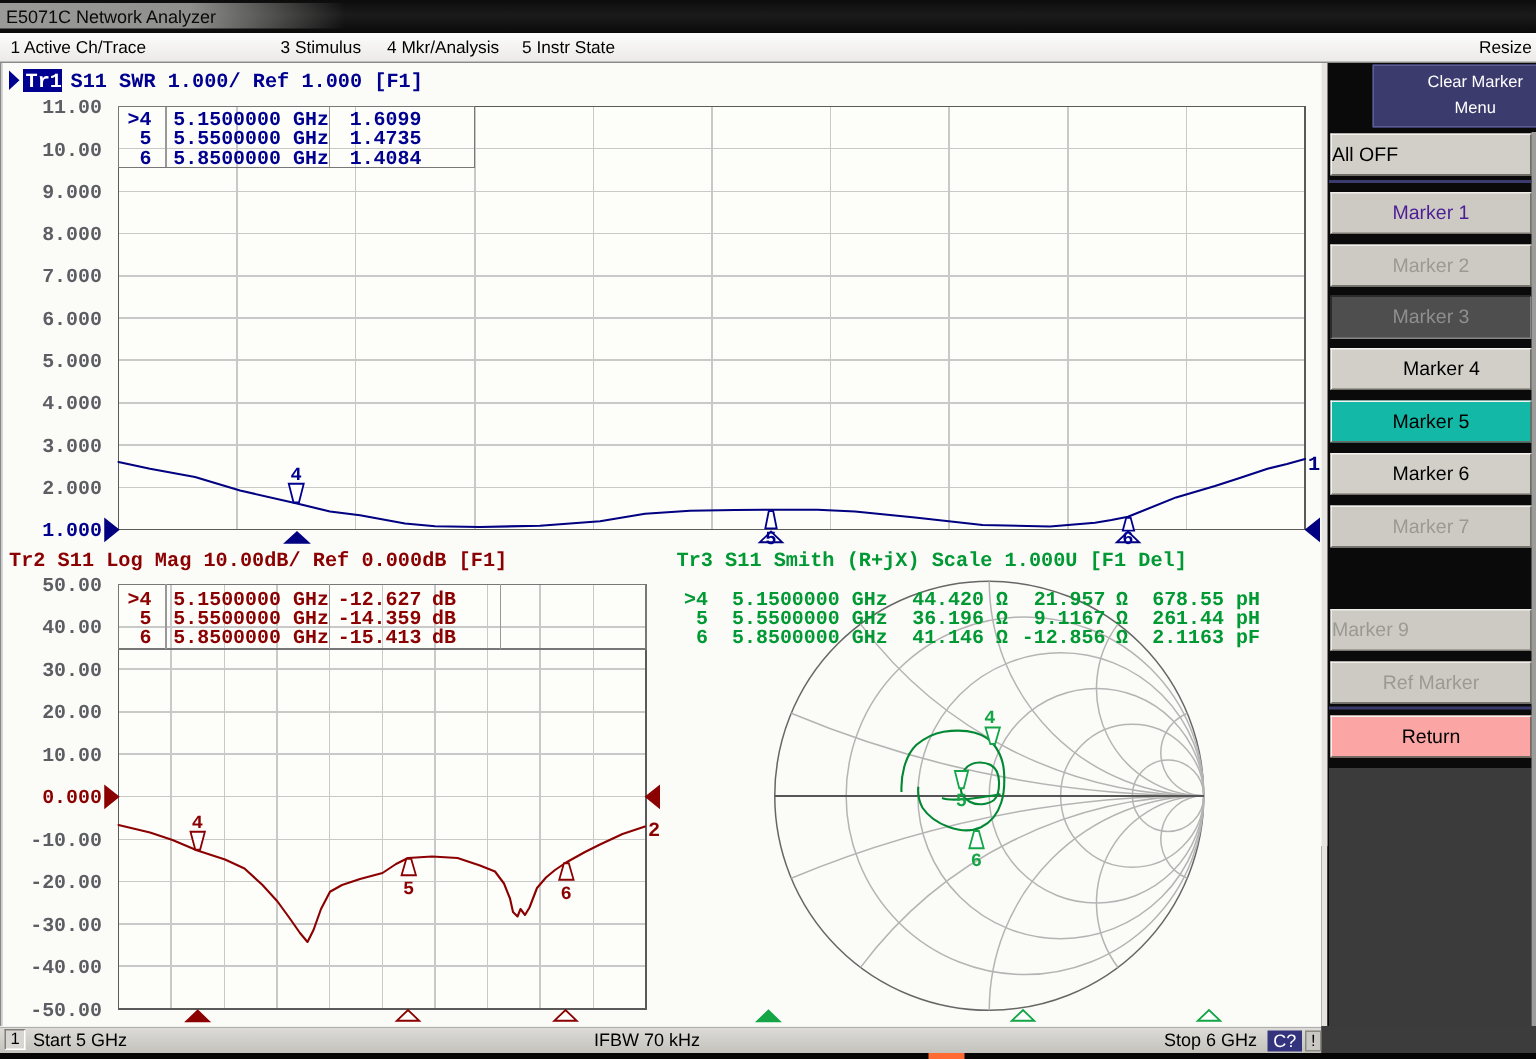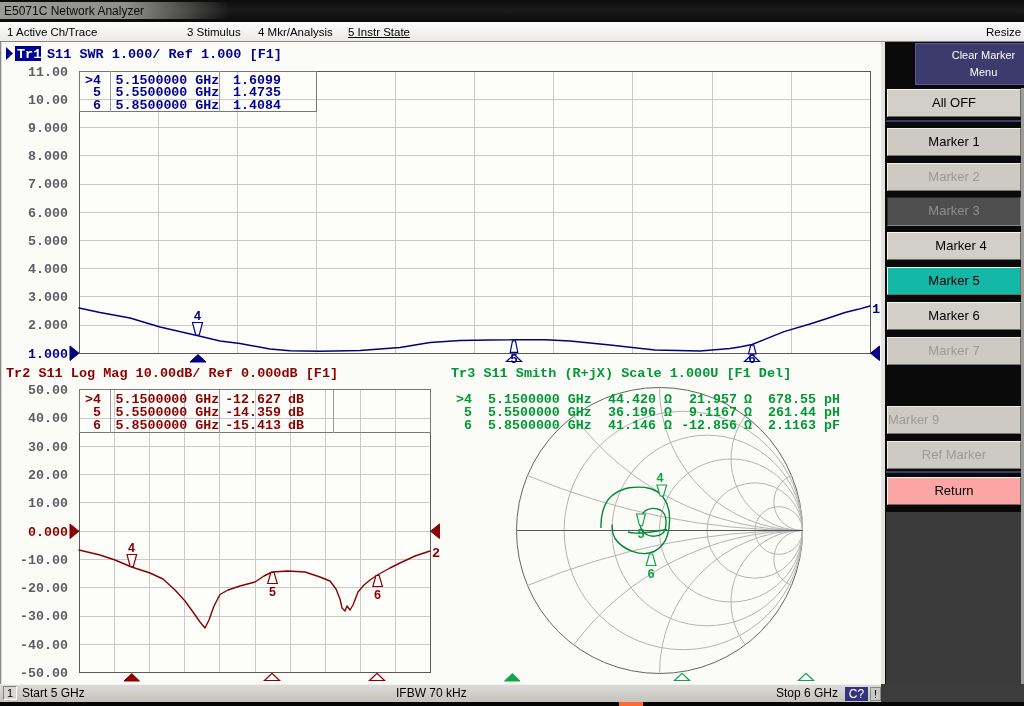--- a/index.html
+++ b/index.html
@@ -11,21 +11,21 @@
 <div style="position:absolute;left:0;top:0;width:1024px;height:22px;background:linear-gradient(180deg,#0c0c0c 0%,#1b1b1b 45%,#0a0a0a 100%);">
  <div style="position:absolute;left:0;top:2px;width:230px;height:17px;background:linear-gradient(90deg,#9a9a98 0%,#8f8f8d 55%,rgba(60,60,60,0) 100%);"></div>
  <div style="position:absolute;left:4px;top:4px;font-size:12px;color:#0a0a0a;">E5071C Network Analyzer</div>
 </div>
 
 <div style="position:absolute;left:0;top:22px;width:1024px;height:20px;background:linear-gradient(180deg,#fcfcfc,#eceae8);border-bottom:1px solid #8a8a8a;font-size:11.5px;color:#000;">
  <span style="position:absolute;left:7px;top:4px;">1 Active Ch/Trace</span>
  <span style="position:absolute;left:114px;top:20px;">2 Response</span>
  <span style="position:absolute;left:187px;top:4px;">3 Stimulus</span>
  <span style="position:absolute;left:258px;top:4px;">4 Mkr/Analysis</span>
- <span style="position:absolute;left:348px;top:4px;text-decoration:underline;">5 Instr State</span>
+ <span style="position:absolute;left:348px;top:4px;">5 Instr State</span>
  <span style="position:absolute;left:986px;top:4px;">Resize</span>
 </div>
 
 <div style="position:absolute;left:0;top:42px;width:881px;height:642px;background:#fbfbf8;">
 <svg width="881" height="642" viewBox="0 42 881 642">
 <rect x="79" y="71" width="791" height="282" fill="#fdfdfa"></rect>
 <line x1="158.0" y1="71" x2="158.0" y2="353" stroke="#c9c9c9" stroke-width="1" shape-rendering="crispEdges"></line>
 <line x1="79" y1="99.0" x2="870" y2="99.0" stroke="#c9c9c9" stroke-width="1" shape-rendering="crispEdges"></line>
 <line x1="237.0" y1="71" x2="237.0" y2="353" stroke="#c9c9c9" stroke-width="1" shape-rendering="crispEdges"></line>
 <line x1="79" y1="127.5" x2="870" y2="127.5" stroke="#c9c9c9" stroke-width="1" shape-rendering="crispEdges"></line>
@@ -207,22 +207,22 @@
 
 <div style="position:absolute;left:881px;top:42px;width:4px;height:642px;background:#e6e4e0;"></div>
 
 <div style="position:absolute;left:885px;top:42px;width:139px;height:642px;background:#0a0a0a;">
  <div style="position:absolute;left:1px;top:1px;width:137px;height:42px;background:#3c3b6e;border:1px solid #5c5b96;color:#fff;font-size:11px;text-align:center;line-height:17px;padding-top:2.5px;margin-left:29px;">Clear Marker<br>Menu</div>
  <div style="position:absolute;left:1px;top:470px;width:135px;height:234px;background:#3b3b3b;"></div>
  <div style="position:absolute;left:136px;top:46px;width:3px;height:602px;background:#9c9c9a;"></div>
 </div>
 <div style="position:absolute;left:886px;top:120px;width:135px;height:2px;background:#3c3b6e;"></div>
 <div style="position:absolute;left:886px;top:470.5px;width:135px;height:2px;background:#3c3b6e;"></div>
-<div style="position:absolute;left:887px;top:89px;width:134px;height:28px;background:#d2cfc8;border-top:1.5px solid #f4f3f0;border-left:1.5px solid #f4f3f0;border-bottom:1.5px solid #6f6d66;border-right:1.5px solid #6f6d66;box-sizing:border-box;color:#000000;font-size:13px;text-align:center;line-height:25px;">All OFF</div>
-<div style="position:absolute;left:887px;top:128px;width:134px;height:28px;background:#cdcac3;border-top:1.5px solid #efeeea;border-left:1.5px solid #efeeea;border-bottom:1.5px solid #78766f;border-right:1.5px solid #78766f;box-sizing:border-box;color:#000000;font-size:13px;text-align:center;line-height:25px;">Marker 1</div>
+<div style="position:absolute;left:887px;top:89px;width:134px;height:28px;background:#d2cfc8;border-top:1.5px solid #f4f3f0;border-left:1.5px solid #f4f3f0;border-bottom:1.5px solid #6f6d66;border-right:1.5px solid #6f6d66;box-sizing:border-box;color:#000000;font-size:13px;line-height:25px;">All OFF</div>
+<div style="position:absolute;left:887px;top:128px;width:134px;height:28px;background:#cdcac3;border-top:1.5px solid #efeeea;border-left:1.5px solid #efeeea;border-bottom:1.5px solid #78766f;border-right:1.5px solid #78766f;box-sizing:border-box;color:#4c1d95;font-size:13px;text-align:center;line-height:25px;">Marker 1</div>
 <div style="position:absolute;left:887px;top:163px;width:134px;height:28px;background:#cdcac3;border-top:1.5px solid #efeeea;border-left:1.5px solid #efeeea;border-bottom:1.5px solid #78766f;border-right:1.5px solid #78766f;box-sizing:border-box;color:#9b9a92;font-size:13px;text-align:center;line-height:25px;">Marker 2</div>
 <div style="position:absolute;left:887px;top:196.5px;width:134px;height:29px;background:#4e4e4e;border-top:1.5px solid #2b2b2b;border-left:1.5px solid #2b2b2b;border-bottom:1.5px solid #858585;border-right:1.5px solid #858585;box-sizing:border-box;color:#8f8f8f;font-size:13px;text-align:center;line-height:26px;">Marker 3</div>
 <div style="position:absolute;left:887px;top:232px;width:134px;height:28px;background:#d2cfc8;border-top:1.5px solid #f4f3f0;border-left:1.5px solid #f4f3f0;border-bottom:1.5px solid #6f6d66;border-right:1.5px solid #6f6d66;box-sizing:border-box;color:#000000;font-size:13px;text-align:center;line-height:25px;padding-left:14px;">Marker 4</div>
 <div style="position:absolute;left:887px;top:267px;width:134px;height:28px;background:#14b8a6;border-top:1.5px solid #f4f3f0;border-left:1.5px solid #f4f3f0;border-bottom:1.5px solid #6f6d66;border-right:1.5px solid #6f6d66;box-sizing:border-box;color:#000000;font-size:13px;text-align:center;line-height:25px;">Marker 5</div>
 <div style="position:absolute;left:887px;top:302px;width:134px;height:28px;background:#d2cfc8;border-top:1.5px solid #f4f3f0;border-left:1.5px solid #f4f3f0;border-bottom:1.5px solid #6f6d66;border-right:1.5px solid #6f6d66;box-sizing:border-box;color:#000000;font-size:13px;text-align:center;line-height:25px;">Marker 6</div>
 <div style="position:absolute;left:887px;top:336.5px;width:134px;height:28px;background:#cdcac3;border-top:1.5px solid #efeeea;border-left:1.5px solid #efeeea;border-bottom:1.5px solid #78766f;border-right:1.5px solid #78766f;box-sizing:border-box;color:#9b9a92;font-size:13px;text-align:center;line-height:25px;">Marker 7</div>
 <div style="position:absolute;left:887px;top:406px;width:134px;height:28px;background:#cdcac3;border-top:1.5px solid #efeeea;border-left:1.5px solid #efeeea;border-bottom:1.5px solid #78766f;border-right:1.5px solid #78766f;box-sizing:border-box;color:#9b9a92;font-size:13px;text-align:left;line-height:25px;">Marker 9</div>
 <div style="position:absolute;left:887px;top:441px;width:134px;height:28px;background:#cdcac3;border-top:1.5px solid #efeeea;border-left:1.5px solid #efeeea;border-bottom:1.5px solid #78766f;border-right:1.5px solid #78766f;box-sizing:border-box;color:#9b9a92;font-size:13px;text-align:center;line-height:25px;">Ref Marker</div>
 <div style="position:absolute;left:887px;top:476.5px;width:134px;height:28px;background:#fca5a5;border-top:1.5px solid #f4f3f0;border-left:1.5px solid #f4f3f0;border-bottom:1.5px solid #6f6d66;border-right:1.5px solid #6f6d66;box-sizing:border-box;color:#000000;font-size:13px;text-align:center;line-height:25px;">Return</div>
 

